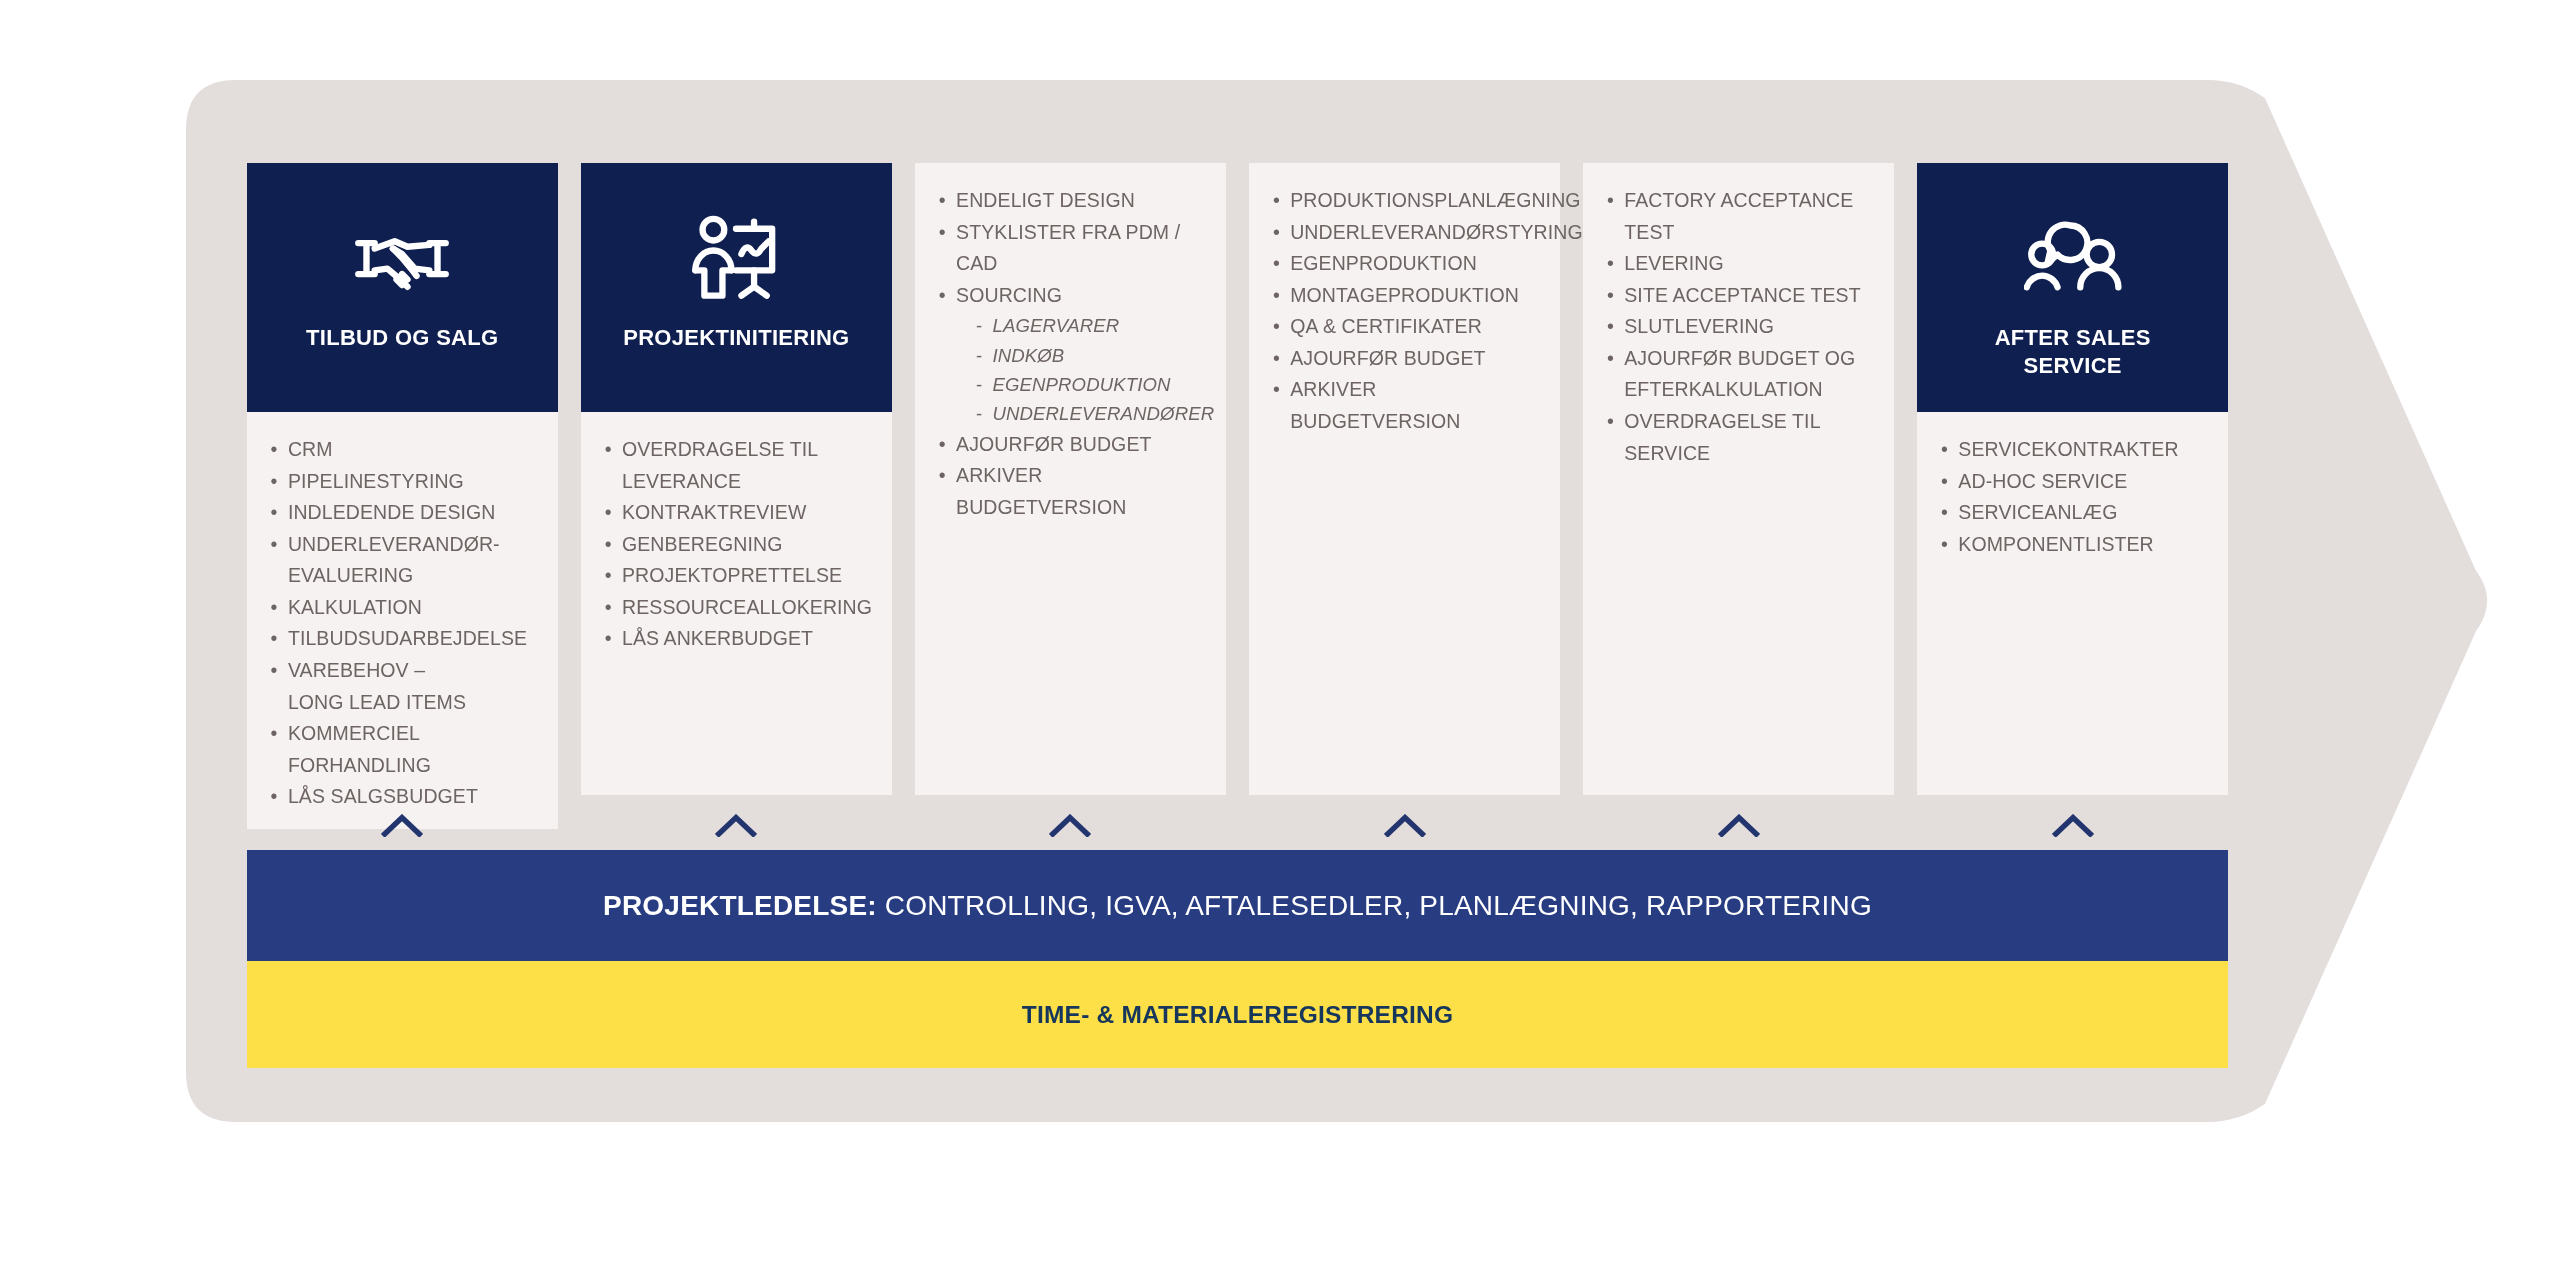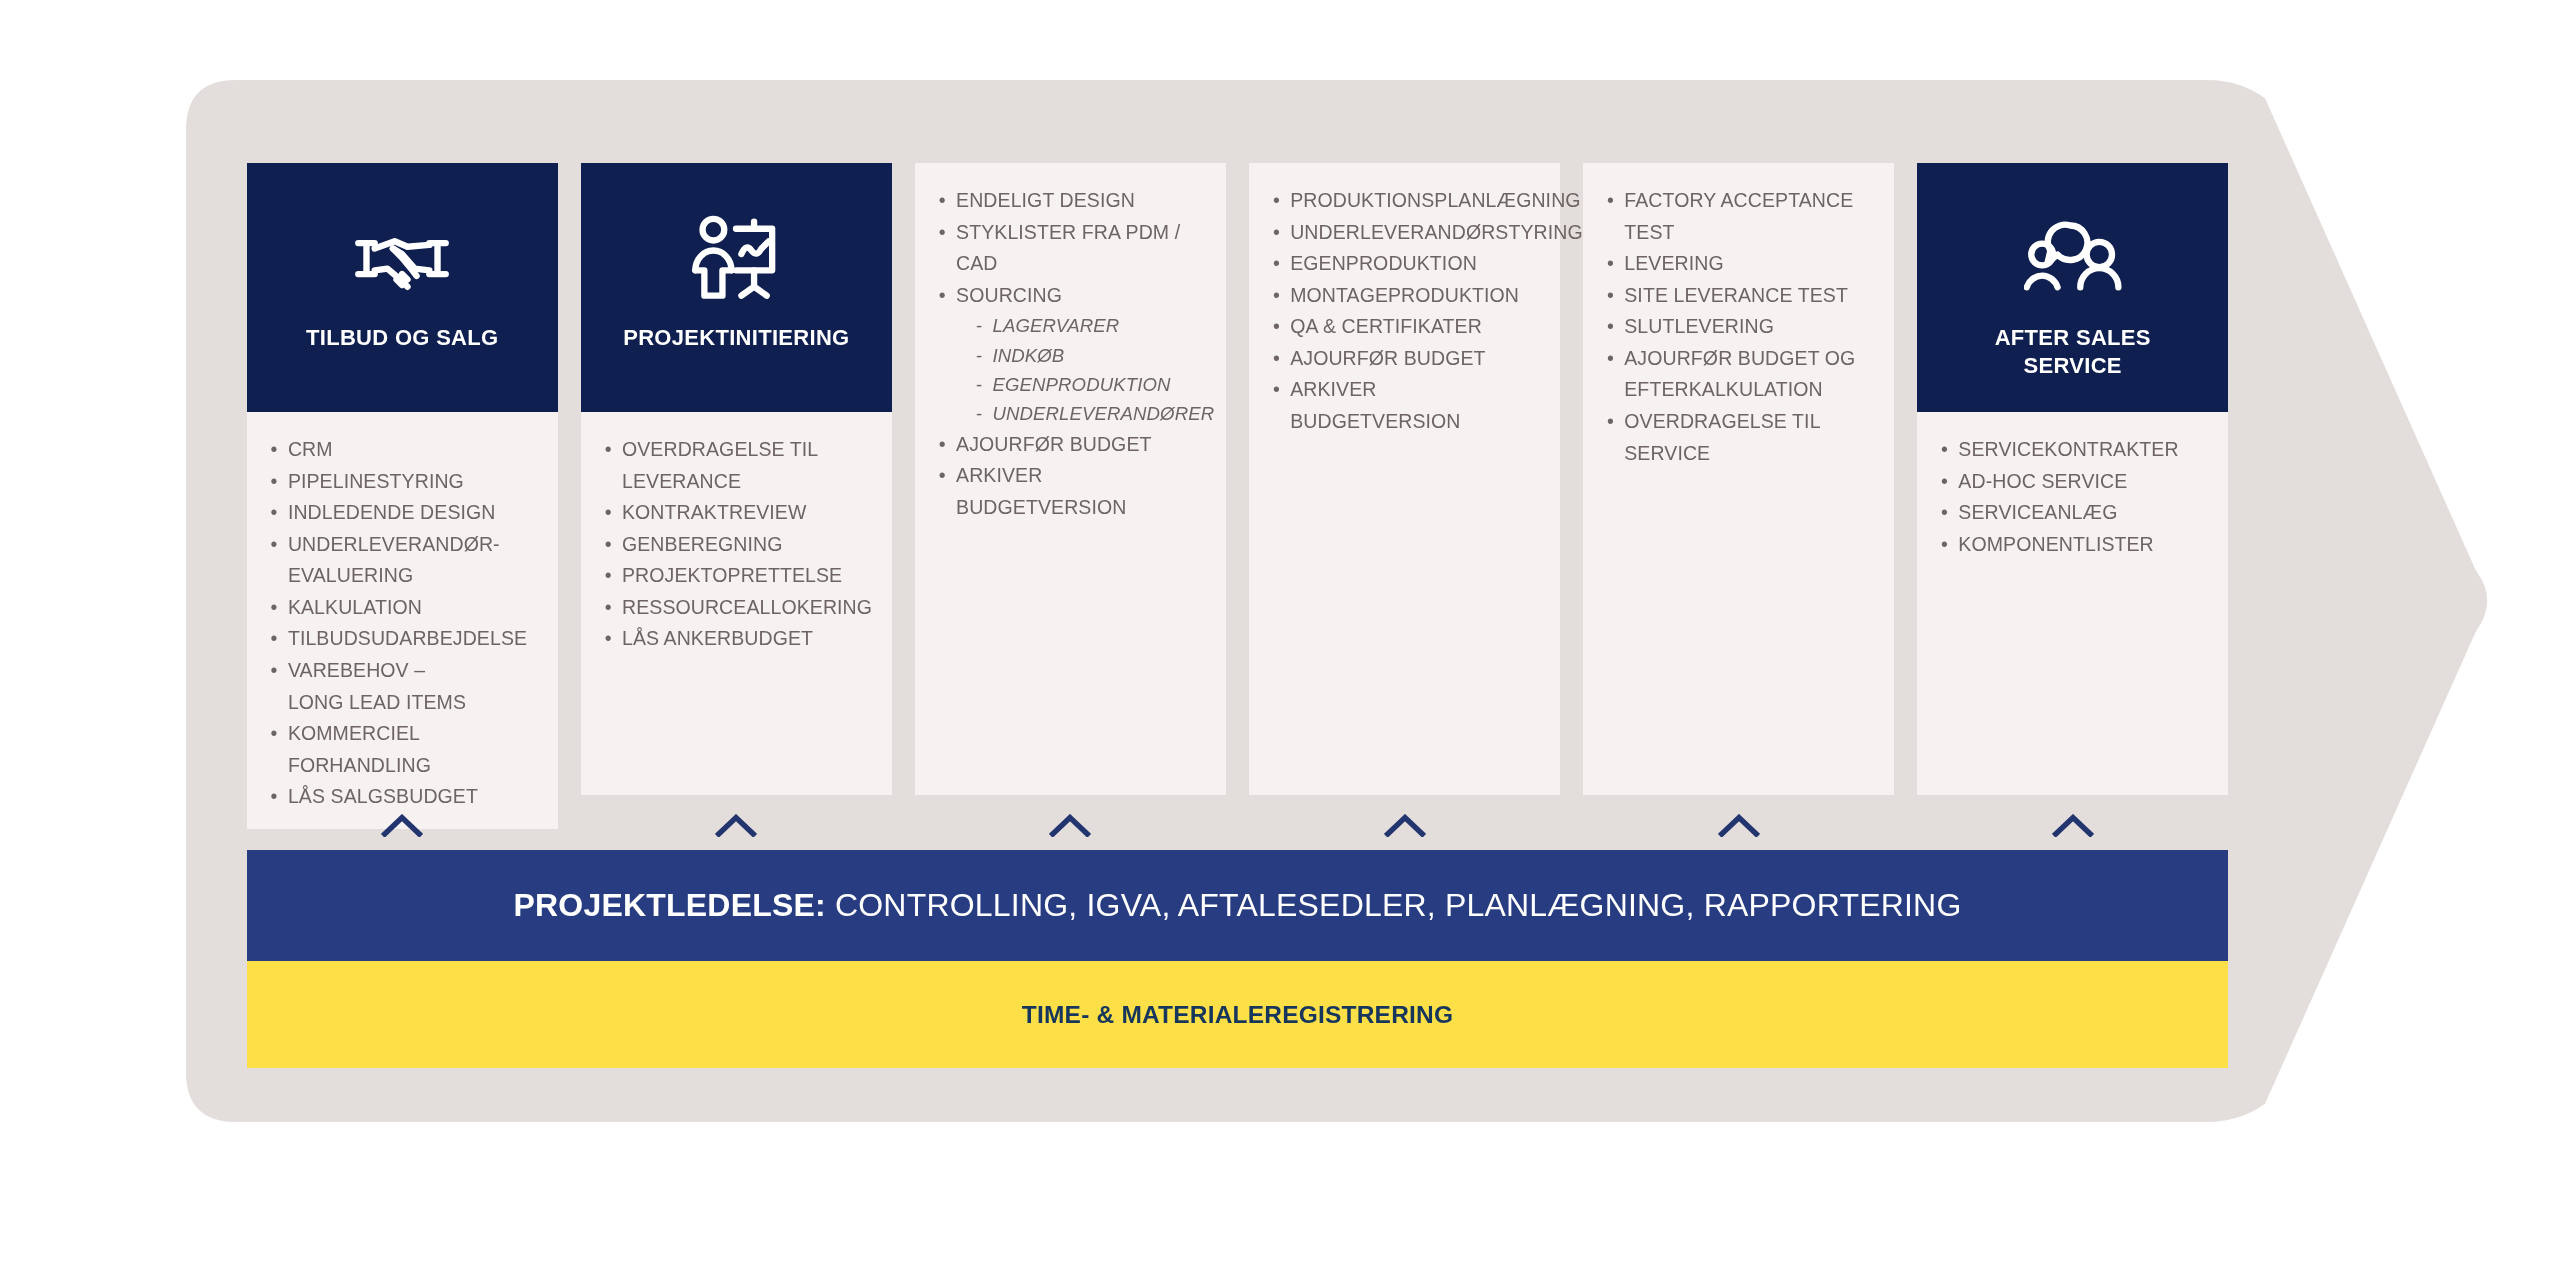--- a/index.html
+++ b/index.html
@@ -124,21 +124,21 @@
     display: flex;
     align-items: center;
     justify-content: center;
   }
   .bar-pm {
     top: 850px; height: 111px;
     background: #283c81;
   }
   .bar-pm .txt {
     color: #ffffff;
-    font-size: 32px;
+    font-size: 28px;
     letter-spacing: 0.2px;
   }
   .bar-pm .txt b { font-weight: bold; }
   .bar-time {
     top: 961px; height: 107px;
     background: #fde047;
   }
   .bar-time .txt {
     color: #16365c;
     font-size: 24.5px;
@@ -249,21 +249,21 @@
           <li class="bitem"><span>ARKIVER BUDGETVERSION</span></li>
         </ul>
       </div>
     </div>
 
     <div class="col">
       <div class="col-body">
         <ul class="blist">
           <li class="bitem"><span>FACTORY ACCEPTANCE TEST</span></li>
           <li class="bitem"><span>LEVERING</span></li>
-          <li class="bitem"><span>SITE LEVERANCE TEST</span></li>
+          <li class="bitem"><span>SITE ACCEPTANCE TEST</span></li>
           <li class="bitem"><span>SLUTLEVERING</span></li>
           <li class="bitem"><span>AJOURFØR BUDGET OG</span><span class="cont">EFTERKALKULATION</span></li>
           <li class="bitem"><span>OVERDRAGELSE TIL SERVICE</span></li>
         </ul>
       </div>
     </div>
 
     <div class="col">
       <div class="col-head">
         <div class="col-icon">

